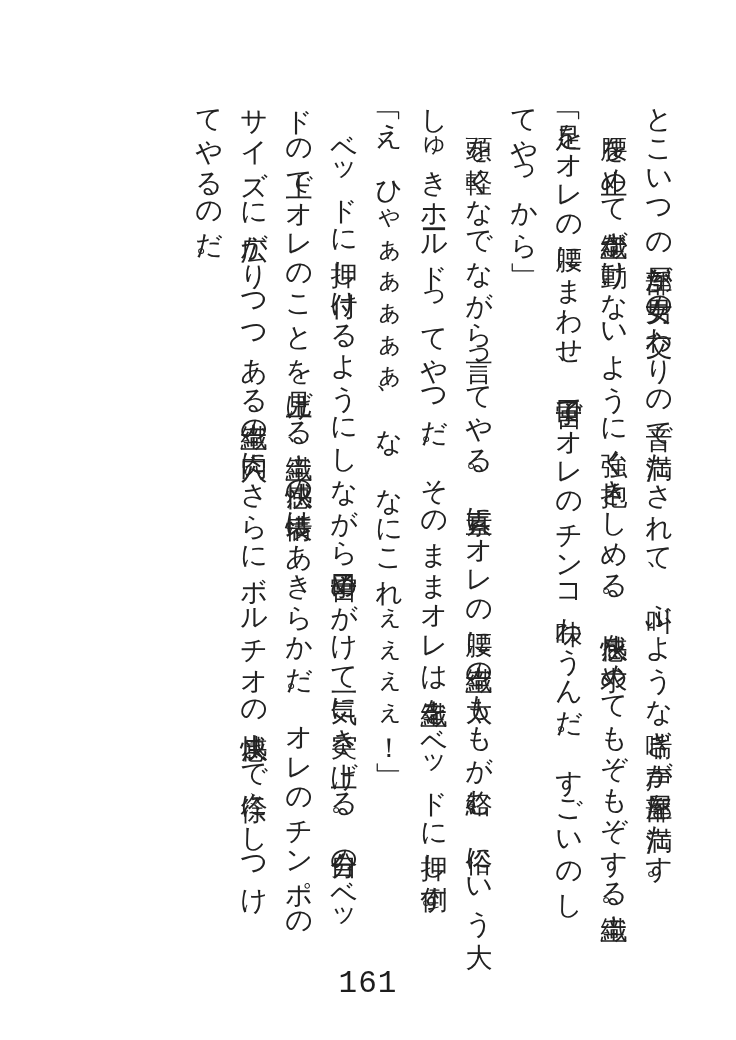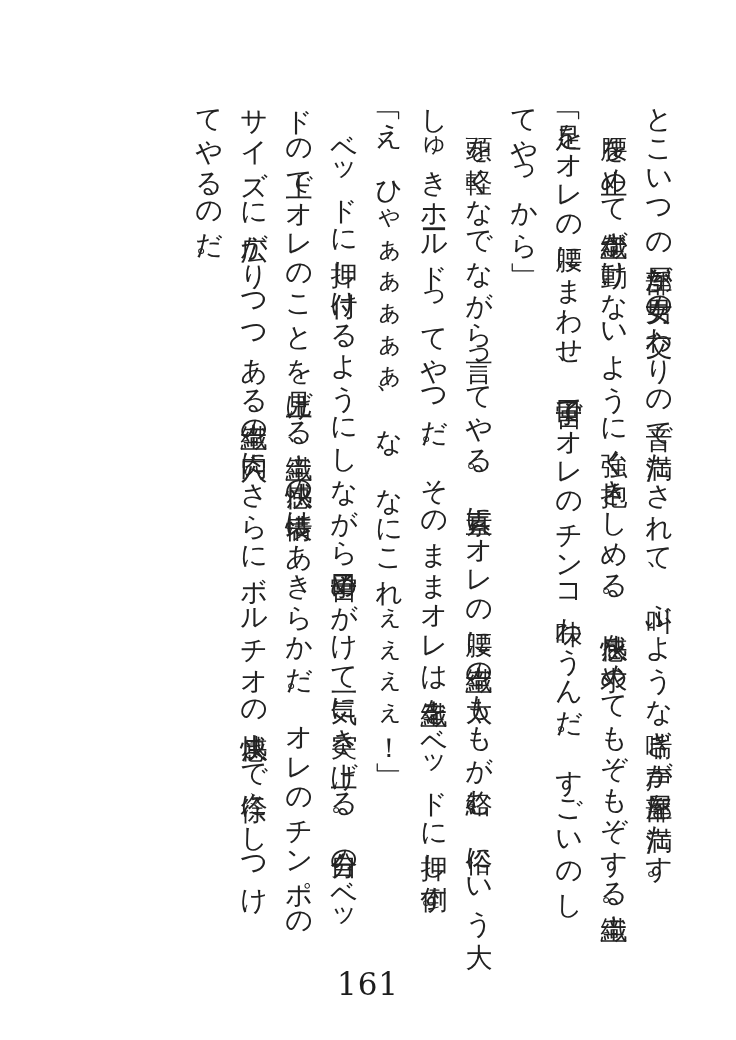--- a/index.html
+++ b/index.html
@@ -36,20 +36,21 @@
   .indent-half { text-indent: 13px; }
   .page-number {
     position: absolute;
     top: 966px;
     left: 0;
     width: 736px;
     text-align: center;
     font-size: 31px;
     color: #1d1d1d;
     letter-spacing: 1px;
+    font-family: Liberation Mono, monospace;
   }
 </style>
 </head>
 <body>
 
 <div class="page">
   <div class="text-block" id="text-block">
       <p class="para indent-none">とこいつの部屋が男女の交わりの音で満たされて、叫ぶような喘ぎ声が部屋を満たす。</p>
       <p class="para indent-full">腰を止めて圭織が動けないように強く抱きしめる。快感を求めてもぞもぞする圭織。</p>
       <p class="para indent-half">「足をオレの腰にまわせ、子宮口でオレのチンコ味わうんだ。すごいのしてやっから」</p>

